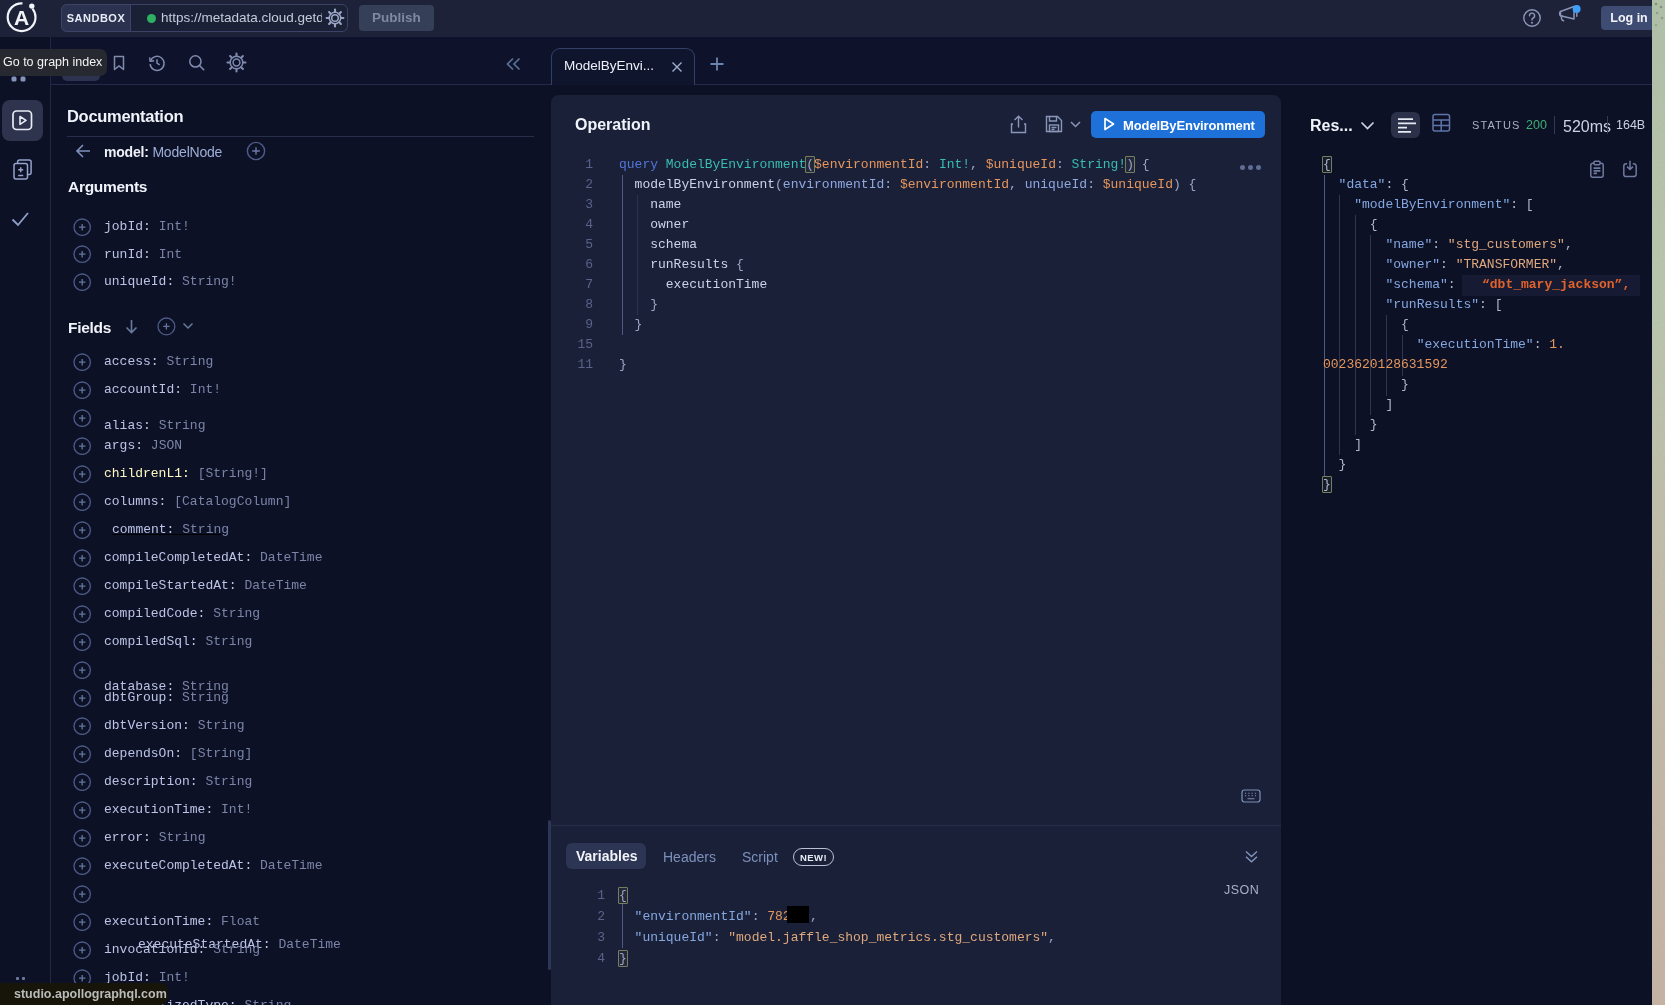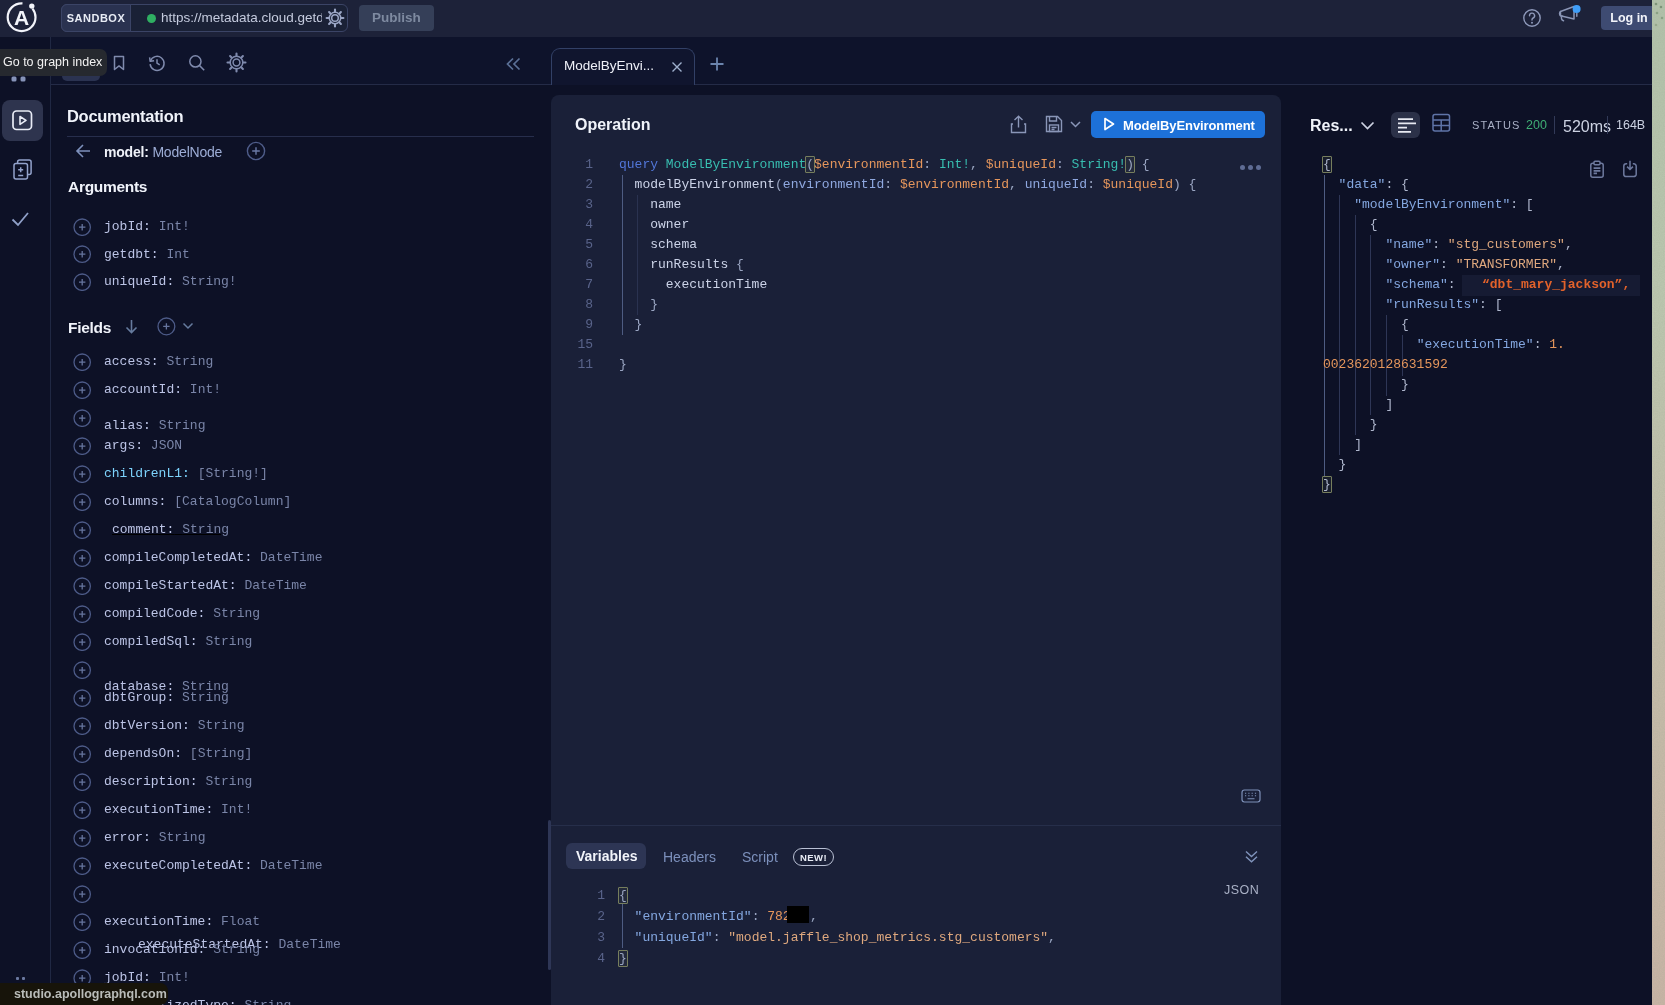--- a/index.html
+++ b/index.html
@@ -120,21 +120,21 @@
 <div class="abs" style="left:68px;top:178px;font-size:15.5px;font-weight:bold;color:#f0f3fa;letter-spacing:-0.3px">Arguments</div>
 <svg class="abs" style="left:73.3px;top:217.8px;" width="18.4" height="18.4" viewBox="0 0 18.4 18.4">
     <circle cx="9.2" cy="9.2" r="8.2" fill="none" stroke="#4d5b88" stroke-width="1.3"></circle>
     <path d="M9.2 5.999999999999999v6.4M5.999999999999999 9.2h6.4" stroke="#66759e" stroke-width="1.3"></path>
   </svg>
 <div class="abs mono" style="left:104px;top:217px;"><span style="color:#bcc4e6">jobId:</span> <span style="color:#7a85a8">Int!</span></div>
 <svg class="abs" style="left:73.3px;top:245.3px;" width="18.4" height="18.4" viewBox="0 0 18.4 18.4">
     <circle cx="9.2" cy="9.2" r="8.2" fill="none" stroke="#4d5b88" stroke-width="1.3"></circle>
     <path d="M9.2 5.999999999999999v6.4M5.999999999999999 9.2h6.4" stroke="#66759e" stroke-width="1.3"></path>
   </svg>
-<div class="abs mono" style="left:104px;top:244.5px;"><span style="color:#bcc4e6">getdbt:</span> <span style="color:#7a85a8">Int</span></div>
+<div class="abs mono" style="left:104px;top:244.5px;"><span style="color:#bcc4e6">runId:</span> <span style="color:#7a85a8">Int</span></div>
 <svg class="abs" style="left:73.3px;top:272.8px;" width="18.4" height="18.4" viewBox="0 0 18.4 18.4">
     <circle cx="9.2" cy="9.2" r="8.2" fill="none" stroke="#4d5b88" stroke-width="1.3"></circle>
     <path d="M9.2 5.999999999999999v6.4M5.999999999999999 9.2h6.4" stroke="#66759e" stroke-width="1.3"></path>
   </svg>
 <div class="abs mono" style="left:104px;top:272.0px;"><span style="color:#bcc4e6">uniqueId:</span> <span style="color:#7a85a8">String!</span></div>
 <div class="abs" style="left:68px;top:319px;font-size:15.5px;font-weight:bold;color:#f0f3fa;letter-spacing:-0.3px">Fields</div>
 <svg class="abs" style="left:124px;top:319px;" width="15" height="15" viewBox="0 0 15 15">
     <path d="M7.5 1v12M2.5 8.5l5 5 5-5" fill="none" stroke="#667b9e" stroke-width="1.6"></path>
   </svg>
 <svg class="abs" style="left:157.1px;top:317.1px;" width="18.8" height="18.8" viewBox="0 0 18.8 18.8">
@@ -161,21 +161,21 @@
 <div class="abs mono" style="left:104px;top:408px;margin-top:8px;"><span style="color:#bcc4e6">alias:</span> <span style="color:#7a85a8">String</span></div>
 <svg class="abs" style="left:73.3px;top:436.8px;" width="18.4" height="18.4" viewBox="0 0 18.4 18.4">
     <circle cx="9.2" cy="9.2" r="8.2" fill="none" stroke="#4d5b88" stroke-width="1.3"></circle>
     <path d="M9.2 5.999999999999999v6.4M5.999999999999999 9.2h6.4" stroke="#66759e" stroke-width="1.3"></path>
   </svg>
 <div class="abs mono" style="left:104px;top:436px;"><span style="color:#bcc4e6">args:</span> <span style="color:#7a85a8">JSON</span></div>
 <svg class="abs" style="left:73.3px;top:464.8px;" width="18.4" height="18.4" viewBox="0 0 18.4 18.4">
     <circle cx="9.2" cy="9.2" r="8.2" fill="none" stroke="#4d5b88" stroke-width="1.3"></circle>
     <path d="M9.2 5.999999999999999v6.4M5.999999999999999 9.2h6.4" stroke="#66759e" stroke-width="1.3"></path>
   </svg>
-<div class="abs mono" style="left:104px;top:464px;"><span style="color:#7dd3fc">childrenL1:</span> <span style="color:#7a85a8">[String!]</span></div>
+<div class="abs mono" style="left:104px;top:464px;"><span style="color:#fef9c3">childrenL1:</span> <span style="color:#7a85a8">[String!]</span></div>
 <svg class="abs" style="left:73.3px;top:492.8px;" width="18.4" height="18.4" viewBox="0 0 18.4 18.4">
     <circle cx="9.2" cy="9.2" r="8.2" fill="none" stroke="#4d5b88" stroke-width="1.3"></circle>
     <path d="M9.2 5.999999999999999v6.4M5.999999999999999 9.2h6.4" stroke="#66759e" stroke-width="1.3"></path>
   </svg>
 <div class="abs mono" style="left:104px;top:492px;"><span style="color:#bcc4e6">columns:</span> <span style="color:#7a85a8">[CatalogColumn]</span></div>
 <svg class="abs" style="left:73.3px;top:520.8px;" width="18.4" height="18.4" viewBox="0 0 18.4 18.4">
     <circle cx="9.2" cy="9.2" r="8.2" fill="none" stroke="#4d5b88" stroke-width="1.3"></circle>
     <path d="M9.2 5.999999999999999v6.4M5.999999999999999 9.2h6.4" stroke="#66759e" stroke-width="1.3"></path>
   </svg>
 <div class="abs mono" style="left:112px;top:520px;text-decoration:underline;"><span style="color:#bcc4e6">comment:</span> <span style="color:#7a85a8">String</span></div>

